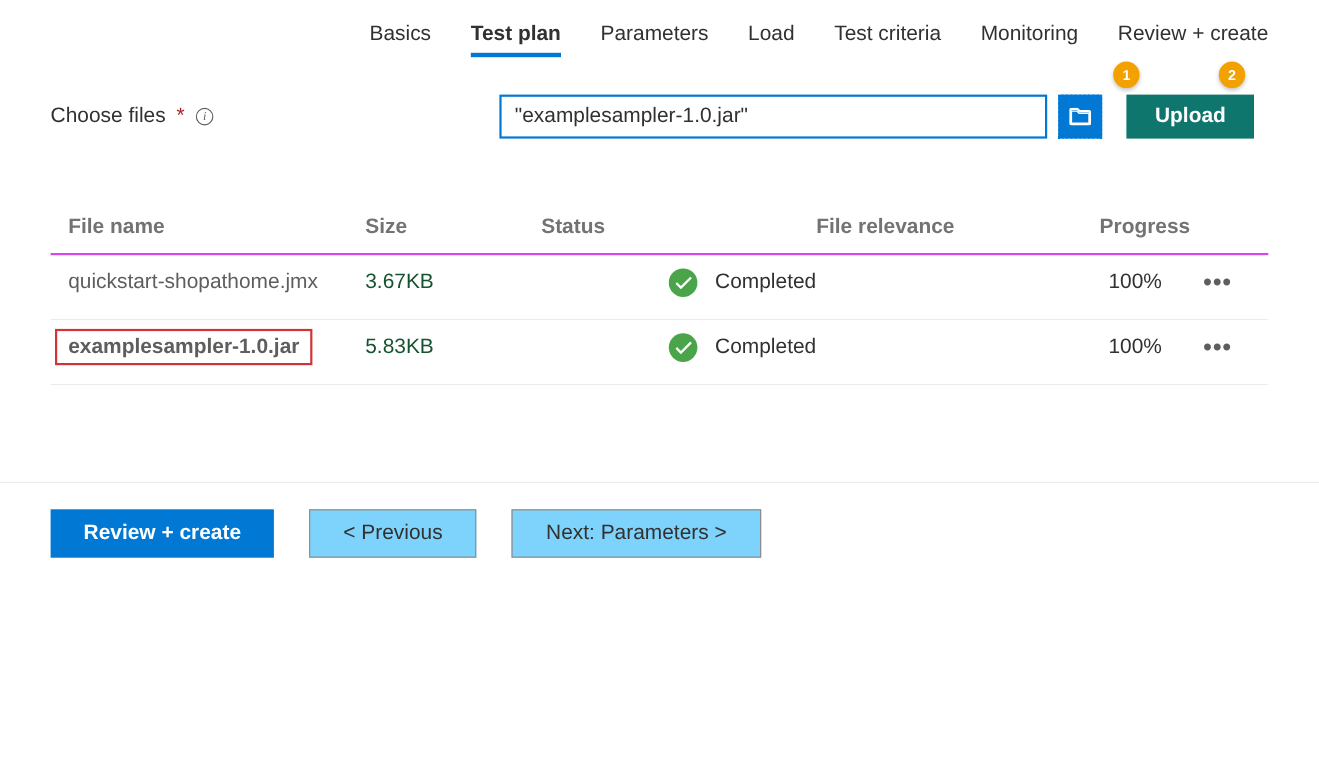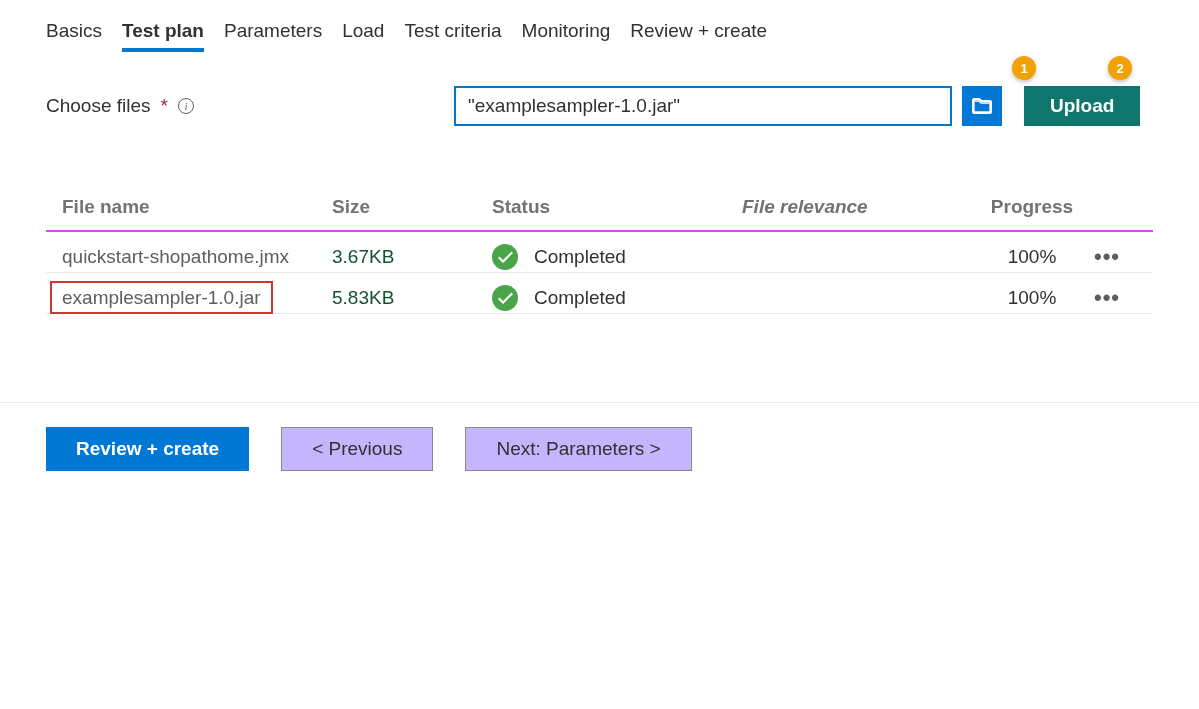--- a/index.html
+++ b/index.html
@@ -14,23 +14,24 @@
       background: #fff;
       padding: 0;
     }
     .container {
       width: 1199px;
       padding: 20px 46px 0 46px;
     }
     
     .tabs {
       display: flex;
-      gap: 20px;
+      gap: 36px;
       border-bottom: none;
       margin-bottom: 36px;
+      justify-content: flex-end;
     }
     .tab {
       font-size: 19px;
       color: #323130;
       padding-bottom: 8px;
       cursor: pointer;
       position: relative;
     }
     .tab.active {
       font-weight: 600;
@@ -150,49 +151,51 @@
       display: flex;
       padding: 10px 0 12px 16px;
       border-bottom: 2px solid #d946ef;
       font-size: 19px;
       font-weight: 600;
       color: #737373;
     }
     .col-name { width: 270px; }
     .col-size { width: 160px; }
     .col-status { width: 250px; }
-    .col-relevance { width: 240px; font-style: italic; }
-    .col-progress { width: 100px; text-align: center; }
+    .col-relevance { width: 240px; }
+    .col-progress { width: 100px; text-align: right; }
     .col-actions { width: 50px; }
     .trow {
       display: flex;
       align-items: center;
-      padding: 12px 0 2px 16px;
+      padding: 12px 0 20px 16px;
       border-bottom: 1px solid #edebe9;
       font-size: 19px;
     }
     .filename {
       color: #605e5c;
     }
     .filename.highlight {
       border: 2px solid #d13438;
       padding: 4px 10px;
       margin-left: -12px;
       margin-top: -6px;
       margin-bottom: -6px;
+      font-weight: bold;
     }
     .col-size-val {
       width: 160px;
       color: #14532d;
     }
     .status-cell {
       width: 250px;
       display: flex;
       align-items: center;
       gap: 16px;
+      justify-content: flex-end;
     }
     .check-icon {
       width: 26px;
       height: 26px;
       border-radius: 50%;
       background: #4aa54a;
       display: flex;
       align-items: center;
       justify-content: center;
       flex-shrink: 0;
@@ -232,21 +235,21 @@
     .btn-primary {
       background: #0078d4;
       color: #fff;
       border: none;
       font-size: 19px;
       font-weight: 600;
       padding: 10px 30px;
       cursor: pointer;
     }
     .btn-secondary {
-      background: #c4b5fd;
+      background: #7dd3fc;
       color: #323130;
       border: 1px solid #8a8886;
       font-size: 19px;
       padding: 10px 30px;
       cursor: pointer;
     }
   </style>
 </head>
 <body>
 

